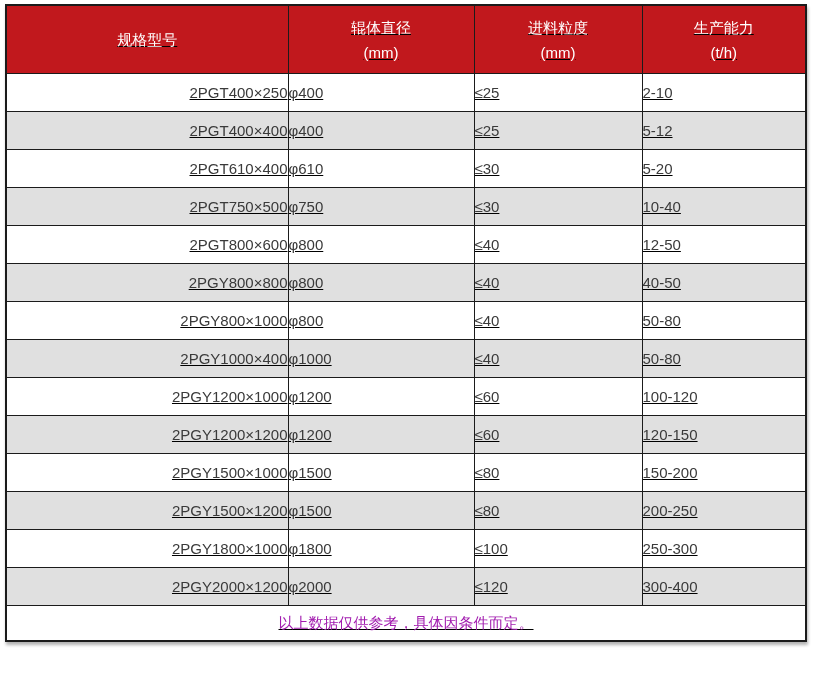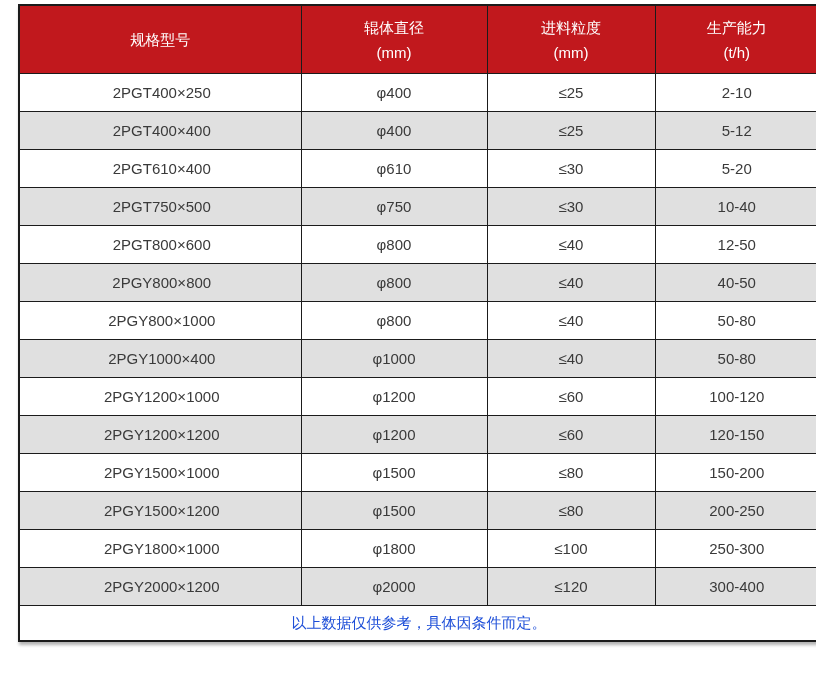--- a/index.html
+++ b/index.html
@@ -4,21 +4,22 @@
 <style>
   html, body {
     margin: 0;
     padding: 0;
     background: #ffffff;
     width: 816px;
     height: 689px;
     font-family: "Liberation Sans", sans-serif;
   }
   .page {
-    padding: 4px 7px 0 18px;
+    padding: 4px 7px 0 5px;
+    text-decoration: underline;
   }
   table.spec-table {
     border-collapse: collapse;
     table-layout: fixed;
     width: 801px;
     border: 2px solid #1b1b1b;
     box-shadow: 1px 3px 3px rgba(0,0,0,0.30);
     background: #ffffff;
   }
   table.spec-table th,
@@ -45,37 +46,36 @@
     vertical-align: middle;
   }
   .h-main { line-height: 25px; }
   .h-sub  { line-height: 25px; margin-top: 0; }
 
   
   tbody td {
     height: 37px;
     font-size: 15px;
     color: #3a3a3a;
-    text-align: center;
     vertical-align: middle;
     background: #ffffff;
   }
   tbody td:first-child {
-    text-align: center;
+    text-align: right;
     padding-left: 3px;
   }
   tbody tr:nth-child(even) td {
     background: #e0e0e0;
   }
 
   
   tfoot td {
     height: 34px;
     font-size: 15px;
-    color: #1d4ed8;
+    color: #a21caf;
     text-align: center;
     vertical-align: middle;
     background: #ffffff;
   }
 </style>
 </head>
 <body>
 
 <div class="page">
   <table class="spec-table">

